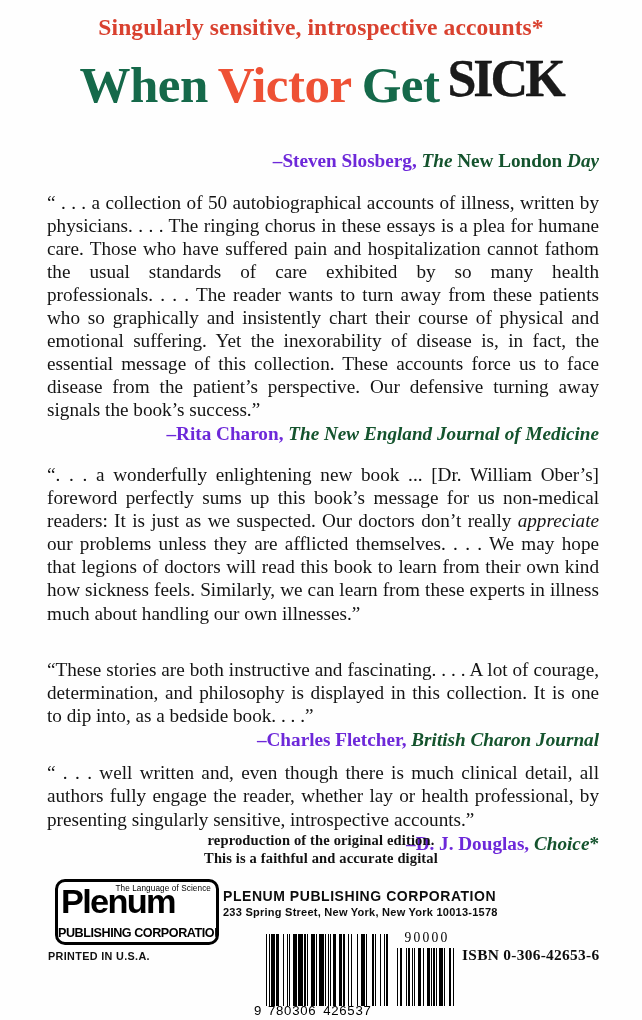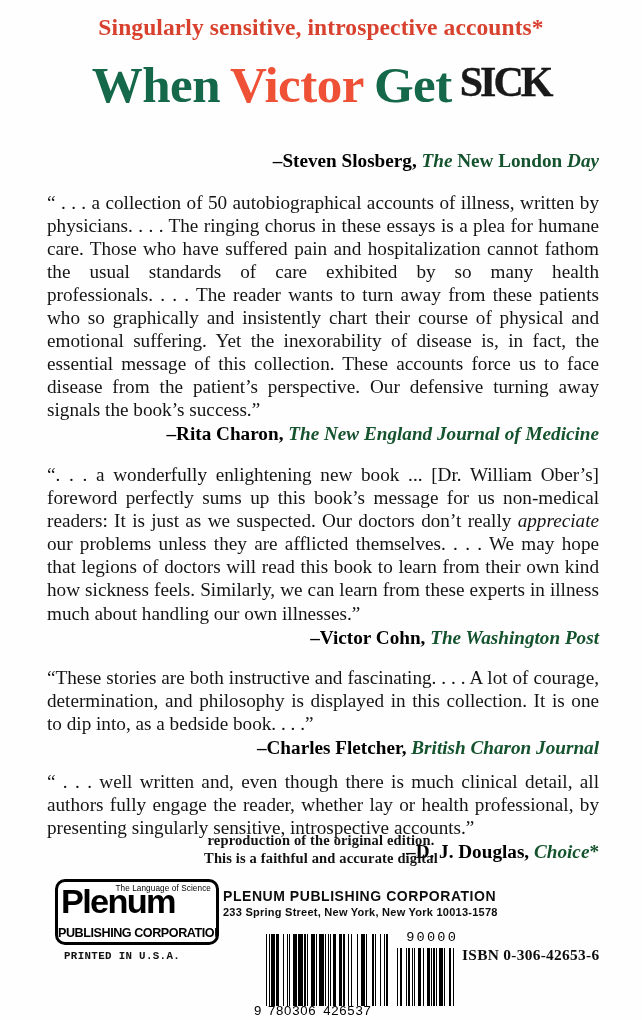--- a/index.html
+++ b/index.html
@@ -46,21 +46,21 @@
     font-family: "Liberation Serif", serif;
     font-weight: bold;
     font-size: 51px;
     line-height: 56px;
   }
   .t-when  { color: #15694a; letter-spacing: -0.5px; }
   .t-doc   { color: #ee5135; letter-spacing: -0.5px; margin-left: 10px; }
   .t-get   { color: #15694a; letter-spacing: -0.5px; margin-left: 10px; }
   .t-sick  {
     margin-left: 8px;
-    font-size: 42px;
+    font-size: 52px;
     font-weight: bold;
     letter-spacing: -3px;
     color: #1a1a1a;
     position: relative;
     top: -6px;
     display: inline-block;
     -webkit-text-stroke: 0.3px #000;
     background-image:
       radial-gradient(circle at 10% 20%, rgba(255,255,255,.95) 0.7px, transparent 1.1px),
       radial-gradient(circle at 42% 61%, rgba(255,255,255,.95) 0.8px, transparent 1.2px),
@@ -92,34 +92,34 @@
   .quote-text i { font-style: italic; }
   .attrib {
     font-family: "Liberation Serif", serif;
     font-size: 19.2px;
     line-height: 23.5px;
     text-align: right;
     margin-top: 1px;
     white-space: nowrap;
   }
   .attrib .who {
-    color: #000000;
+    color: #6d28d9;
     font-weight: bold;
   }
   .attrib .src {
     color: #14532d;
     font-weight: bold;
   }
   .attrib .src i { font-style: italic; }
   .attrib .src .rom { font-style: normal; }
 
   
   .qb1 { margin-bottom: 18px; }
   .qb2 { margin-bottom: 17px; }
-  .qb3 { margin-bottom: 17px; }
+  .qb3 { margin-bottom: 33px; }
   .qb4 { margin-bottom: 10px; }
   .qb5 { margin-bottom: 4px; }
 
   
   .repro {
     position: absolute;
     left: 0;
     top: 832px;
     width: 642px;
     text-align: center;
@@ -175,23 +175,23 @@
     font-family: "Liberation Sans", sans-serif;
     font-weight: bold;
     font-size: 12.6px;
     letter-spacing: -0.45px;
     color: #000;
     white-space: nowrap;
   }
 
   .printed {
     position: absolute;
-    left: 64px;
+    left: 48px;
     top: 950px;
-    font-family: Liberation Mono, monospace;
+    font-family: Liberation Sans, sans-serif;
     font-weight: bold;
     font-size: 10.8px;
     letter-spacing: 0.35px;
     color: #111;
   }
 
   .pub-name {
     position: absolute;
     left: 223px;
     top: 888px;
@@ -254,22 +254,22 @@
     height: 58px;
     display: flex;
     align-items: flex-start;
   }
   .bc-addon span { display: block; height: 100%; }
   .bc-addon-digits {
     position: absolute;
     left: 142px;
     top: -4px;
     width: 62px;
-    text-align: right;
-    font-family: Liberation Mono, monospace;
+    text-align: center;
+    font-family: Liberation Serif, serif;
     font-size: 13.6px;
     letter-spacing: 2.2px;
     color: #000;
   }
 
   .isbn {
     position: absolute;
     left: 462px;
     top: 946px;
     font-family: "Liberation Serif", serif;
@@ -303,24 +303,20 @@
     <div class="quote-block qb2">
       <div class="quote-text">“&nbsp;.&nbsp;.&nbsp;. a collection of 50 autobiographical accounts of illness, written by physicians.&nbsp;.&nbsp;.&nbsp;. The ringing chorus in these essays is a plea for humane care. Those who have suffered pain and hospitalization cannot fathom the usual standards of care exhibited by so many health professionals.&nbsp;.&nbsp;.&nbsp;. The reader wants to turn away from these patients who so graphically and insistently chart their course of physical and emotional suffering. Yet the inexorability of disease is, in fact, the essential message of this collection. These accounts force us to face disease from the patient’s perspective. Our defensive turning away signals the book’s success.”</div>
       <div class="attrib">
         <span class="who">–Rita Charon,</span>
         <span class="src"><i>The New England Journal of Medicine</i></span>
       </div>
     </div>
 
     <div class="quote-block qb3">
       <div class="quote-text">“.&nbsp;.&nbsp;. a wonderfully enlightening new book&nbsp;... [Dr. William Ober’s] foreword perfectly sums up this book’s message for us non-medical readers: It is just as we suspected. Our doctors don’t really <i>appreciate</i> our problems unless they are afflicted themselves.&nbsp;.&nbsp;.&nbsp;. We may hope that legions of doctors will read this book to learn from their own kind how sickness feels. Similarly, we can learn from these experts in illness much about handling our own illnesses.”</div>
-      <div class="attrib">
-        <span class="who">–Victor Cohn,</span>
-        <span class="src"><i>The Washington Post</i></span>
-      </div>
     </div>
 
     <div class="quote-block qb4">
       <div class="quote-text">“These stories are both instructive and fascinating.&nbsp;.&nbsp;.&nbsp;. A lot of courage, determination, and philosophy is displayed in this collection. It is one to dip into, as a bedside book.&nbsp;.&nbsp;.&nbsp;.”</div>
       <div class="attrib">
         <span class="who">–Charles Fletcher,</span>
         <span class="src"><i>British Charon Journal</i></span>
       </div>
     </div>
 

